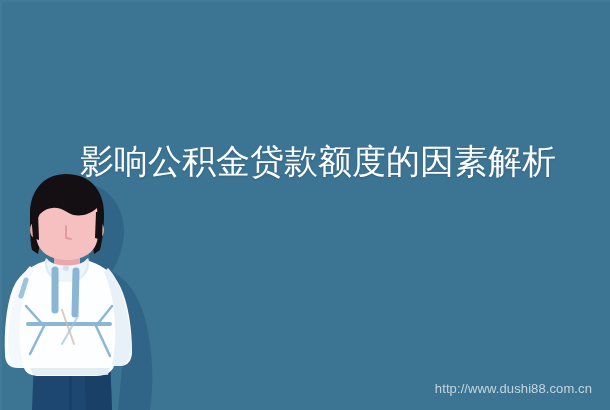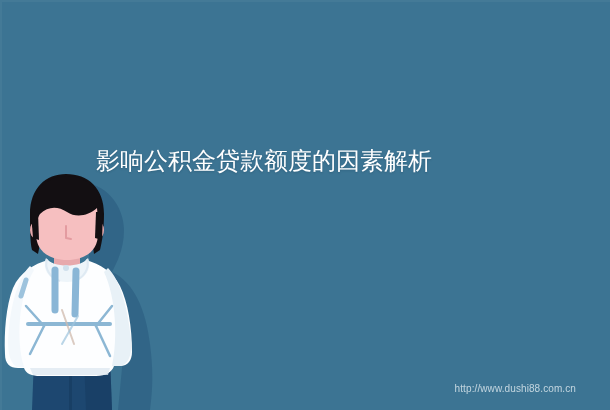--- a/index.html
+++ b/index.html
@@ -22,24 +22,24 @@
     left: 0; top: 0;
     width: 610px; height: 410px;
     box-shadow: inset 2px 2px 0 rgba(255,255,255,0.045);
     pointer-events: none;
     z-index: 40;
   }
 
   
   #title {
     position: absolute;
-    left: 96px;
+    left: 80px;
     top: 141px;
     width: 460px;
-    font-size: 24px;
+    font-size: 34px;
     line-height: 40px;
     letter-spacing: 0px;
     color: #ffffff;
     white-space: nowrap;
     font-weight: 400;
     text-shadow: 0 1px 2px rgba(20,50,70,0.25);
     z-index: 20;
   }
 
   
@@ -49,23 +49,23 @@
     top: 168px;
     width: 175px;
     height: 242px;
     z-index: 15;
   }
   #illustration svg { display: block; }
 
   
   #watermark {
     position: absolute;
-    right: 34px;
+    right: 18px;
     bottom: 13px;
-    font-size: 10px;
+    font-size: 13px;
     line-height: 16px;
     color: rgba(226,236,241,0.80);
     letter-spacing: 0.1px;
     white-space: nowrap;
     z-index: 30;
     margin-left: 24px;
   }
 </style>
 </head>
 <body>

